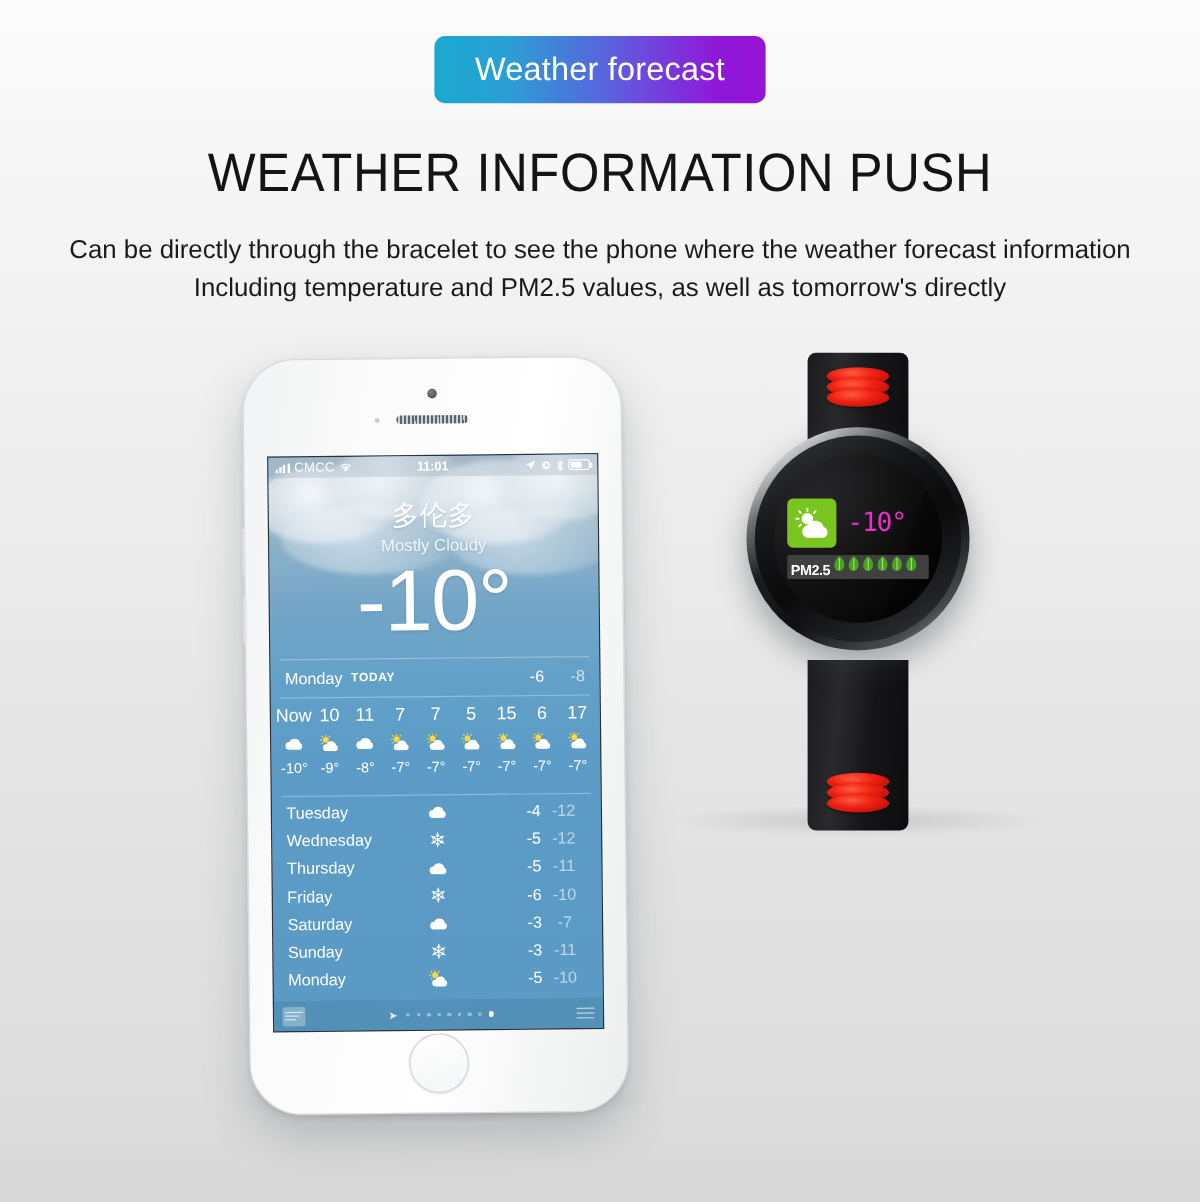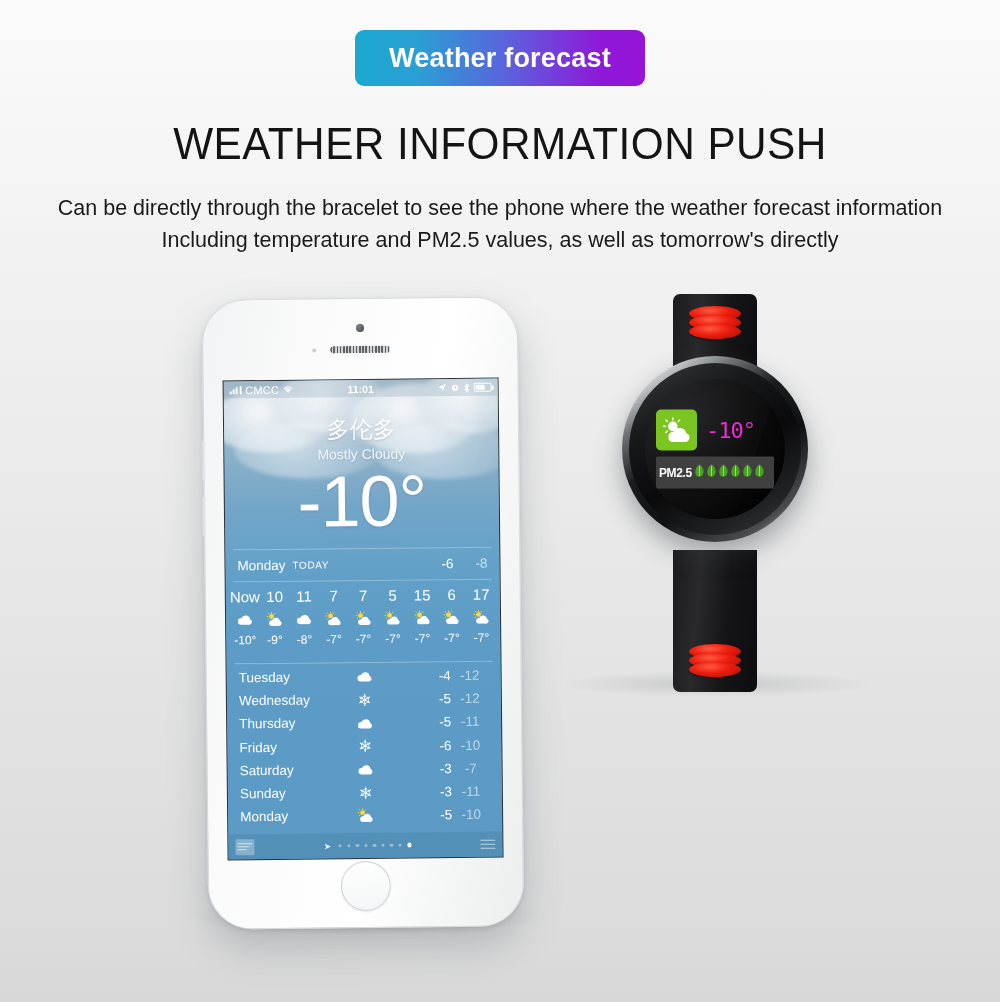--- a/index.html
+++ b/index.html
@@ -10,21 +10,21 @@
     overflow:hidden;
     position:relative;
   }
 
   
   .badge-wrap { width:100%; display:flex; justify-content:center; padding-top:30px; }
   .badge {
     display:inline-flex; align-items:center; justify-content:center;
     height:56px; padding:0 34px; border-radius:9px;
     background:linear-gradient(90deg,#1aa8d0 0%,#2a9fd4 22%,#5a63de 52%,#8f18d8 85%,#9614d6 100%);
-    color:#fff; font-size:27px; font-weight:700; letter-spacing:.2px;
+    color:#fff; font-size:27px; font-weight:400; letter-spacing:.2px;
   }
   .headline {
     text-align:center; margin-top:32px;
     font-size:45px; font-weight:400; color:#141414;
     letter-spacing:.5px;
     font-family:"Liberation Sans", sans-serif;
     transform:scaleX(.94); transform-origin:center;
   }
   .sub { text-align:center; margin-top:22px; color:#1a1a1a; font-size:21.5px; line-height:1.5; font-weight:400; }
   .sub span { display:block; }
@@ -91,21 +91,21 @@
   .city { position:absolute; top:34px; width:100%; text-align:center; color:#fff; font-size:23px; font-weight:400;
           text-shadow:0 1px 2px rgba(0,0,0,.12); }
   .cond { position:absolute; top:66px; width:100%; text-align:center; color:#f0f6fa; font-size:14px; font-weight:400;
           text-shadow:0 1px 2px rgba(0,0,0,.10); }
   .bigtemp { position:absolute; top:84px; width:100%; text-align:center; color:#fff; font-size:72px; font-weight:200;
           letter-spacing:-1px; text-shadow:0 1px 3px rgba(0,0,0,.10); line-height:1.05; }
 
   .todayrow { position:absolute; top:170px; left:0; width:100%; height:28px; display:flex; align-items:center;
           padding:0 12px; color:#fff; font-size:13.5px; }
   .todayrow .dayname { font-weight:400; }
-  .todayrow .today { font-size:10px; letter-spacing:.6px; margin-left:7px; font-weight:400; }
+  .todayrow .today { font-size:10px; letter-spacing:.6px; margin-left:7px; font-weight:700; }
   .todayrow .hi { margin-left:auto; font-size:13.5px; }
   .todayrow .lo { width:34px; text-align:right; color:#cbe0ee; font-size:13.5px; }
 
   .hr-sep { position:absolute; left:8px; right:8px; height:1px; background:rgba(255,255,255,.30); }
 
   .hourly { position:absolute; top:203px; left:0; width:100%; height:77px; display:flex; padding:0 4px; }
   .hr { flex:1; display:flex; flex-direction:column; align-items:center; justify-content:flex-start; gap:3px; padding-top:4px; }
   .hr .hlabel { color:#fff; font-size:15px; font-weight:500; }
   .hr .htemp { color:#fff; font-size:12px; font-weight:500; }
   .hr .hicon { height:22px; display:flex; align-items:center; justify-content:center; }
@@ -169,22 +169,22 @@
   }
   .w-content { position:absolute; left:50%; top:50%; transform:translate(-50%,-50%); width:118px; }
   .w-row { display:flex; align-items:center; gap:9px; }
   .w-ico {
     width:41px; height:41px; border-radius:5px; background:#7ac520;
     display:flex; align-items:center; justify-content:center;
   }
   .w-temp { color:#ef2bd2; font-size:22px; font-weight:500; letter-spacing:-1px;
             font-family:"DejaVu Sans Mono", monospace; }
   .pm-bar {
-    margin-top:6px; height:32px; background:#404040; border-radius:1.5px;
-    display:flex; align-items:center; padding:12px 3px; gap:1px;
+    margin-top:6px; height:20px; background:#404040; border-radius:1.5px;
+    display:flex; align-items:flex-end; padding:0 3px; gap:1px;
   }
   .pm-label { color:#fff; font-size:12px; font-weight:600; letter-spacing:-.4px; margin-right:1.5px; }
 
   .shadow-floor {
     position:absolute; left:560px; top:395px; width:310px; height:26px;
     background:radial-gradient(ellipse at center,rgba(100,104,110,.22) 0%,rgba(100,104,110,0) 72%);
   }
   .shadow-phone {
     position:absolute; left:185px; top:620px; width:360px; height:40px;
     background:radial-gradient(ellipse at center,rgba(100,104,110,.22) 0%,rgba(100,104,110,0) 70%);

